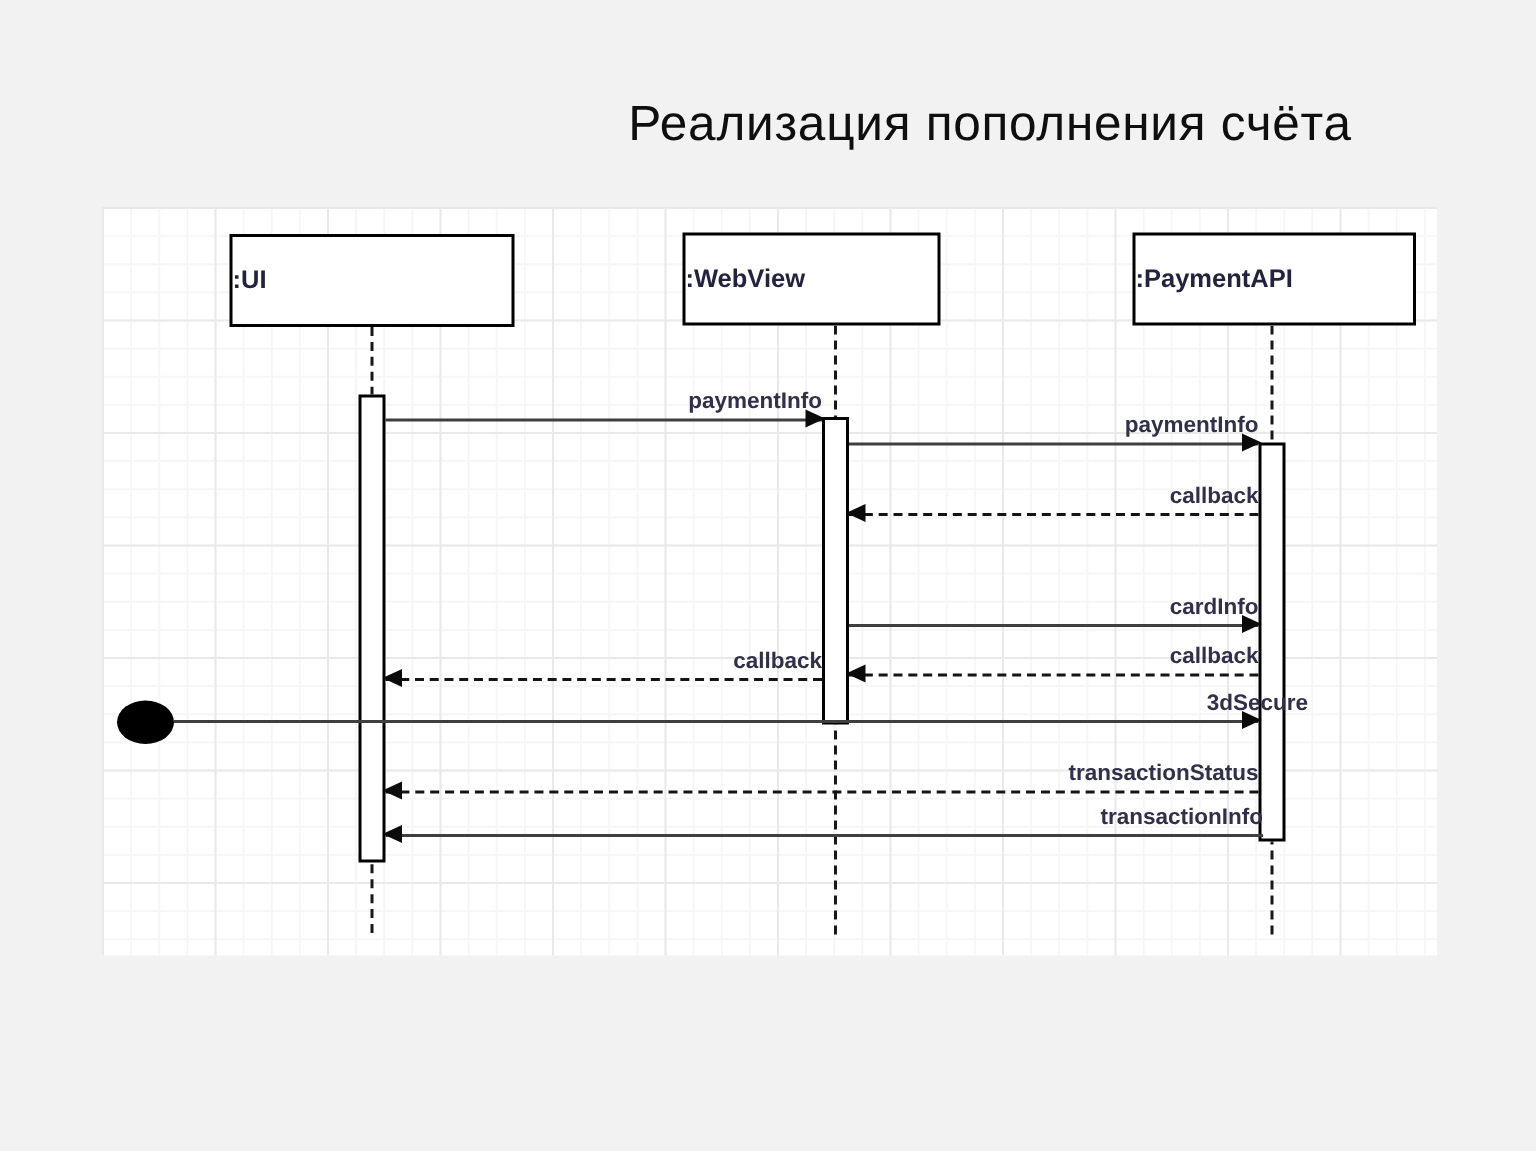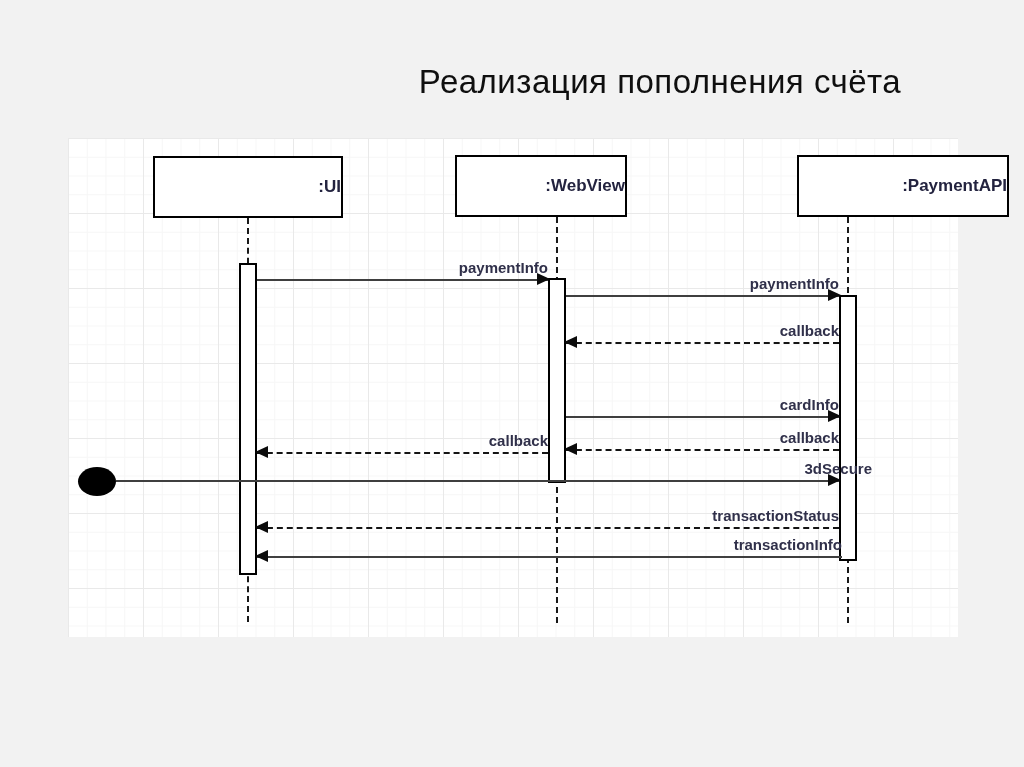--- a/index.html
+++ b/index.html
@@ -31,21 +31,21 @@
   .lifeline {
     position:absolute; width:0; border-left:2px dashed #181818; z-index:2;
   }
   .activation {
     position:absolute; box-sizing:border-box; width:18px;
     background:#ffffff; border:2px solid #000; z-index:3;
   }
   .headbox {
     position:absolute; box-sizing:border-box; height:62px;
     background:#ffffff; border:2px solid #000; z-index:4;
-    display:flex; align-items:center; justify-content:flex-end;
+    display:flex; align-items:center; justify-content:flex-start;
     font-size:17px; font-weight:600; color:#23233f;
   }
   .msg { position:absolute; z-index:5; height:0; }
   .mline {
     position:absolute; left:0; right:0; top:-1px;
     border-top:2px solid #3f3f3f;
   }
   .mline.dashed { border-top-style:dashed; border-top-color:#141414; }
   .ahead { position:absolute; width:0; height:0; top:-7px;
     border-top:6px solid transparent; border-bottom:6px solid transparent; }
@@ -81,21 +81,21 @@
     <div class="activation" style="left:171px; top:125px; height:312px;"></div>
     <div class="activation" style="left:480px; top:140px; height:205px;"></div>
     <div class="activation" style="left:771px; top:157px; height:266px;"></div>
 
     <div class="headbox" style="left:85px;  top:18px; width:190px;">
       <span>:UI</span>
     </div>
     <div class="headbox" style="left:387px; top:17px; width:172px;">
       <span>:WebView</span>
     </div>
-    <div class="headbox" style="left:687px; top:17px; width:212px;margin-left:42px;">
+    <div class="headbox" style="left:687px; top:17px; width:189px;">
       <span>:PaymentAPI</span>
     </div>
 
     <div class="msg" style="left:189px; top:142px; width:291px;">
       <div class="mline"></div>
       <div class="ahead right"></div>
       <div class="mlabel">paymentInfo</div>
     </div>
 
     <div class="msg" style="left:498px; top:158px; width:273px;">

